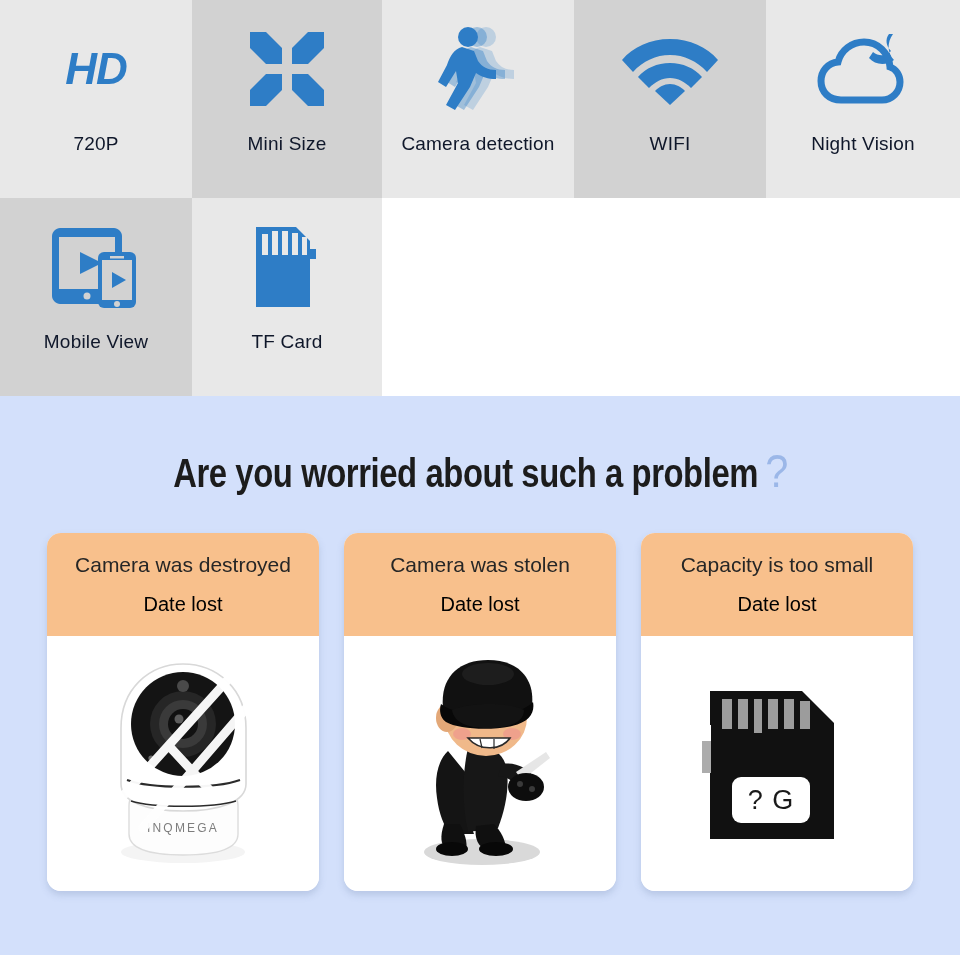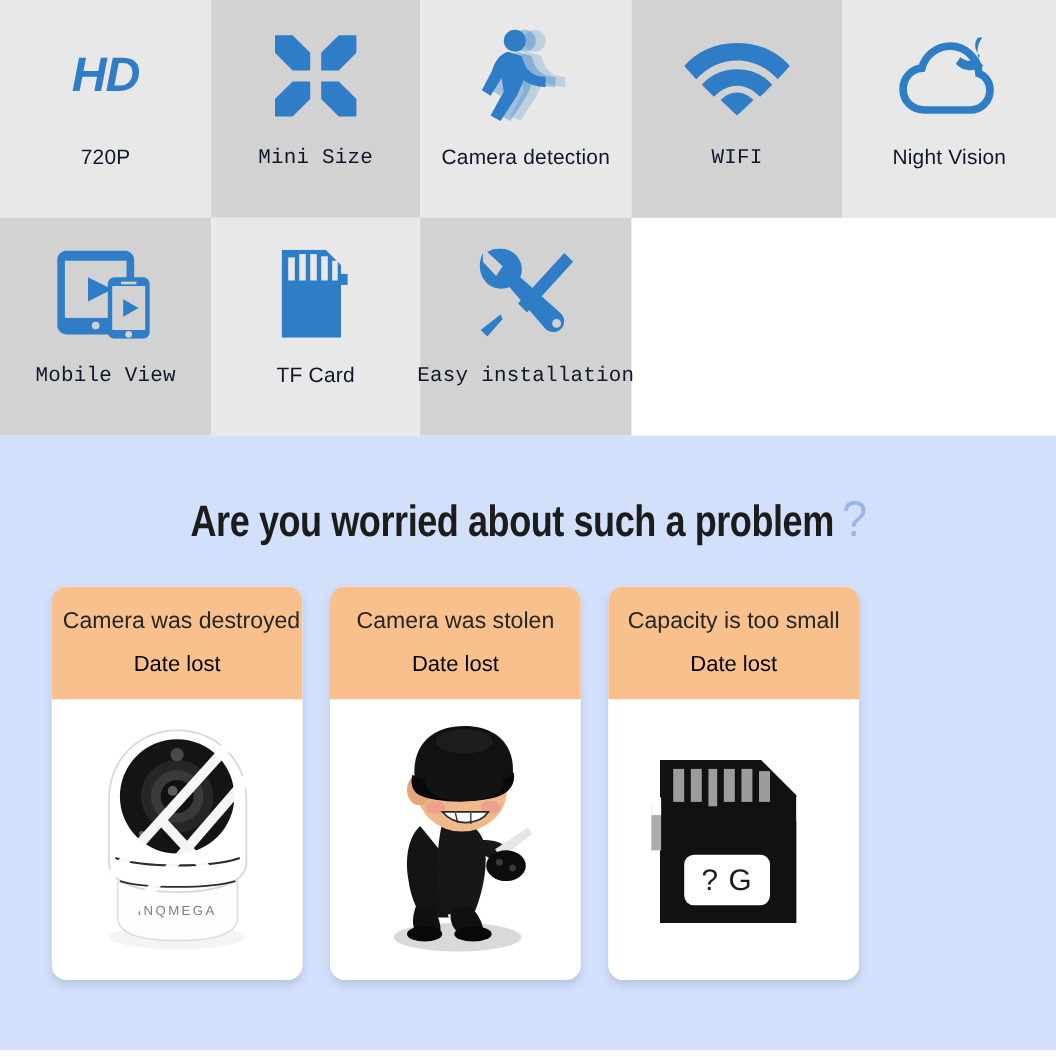--- a/index.html
+++ b/index.html
@@ -21,21 +21,21 @@
     grid-template-rows: 198px 198px;
   }
   .cell {
     display: flex;
     flex-direction: column;
     align-items: center;
     justify-content: flex-start;
     position: relative;
   }
   .cell.light { background: #e8e8e8; }
-  .cell.dark  { background: #d2d2d2; font-family: Liberation Mono, monospace; }
+  .cell.dark  { background: #d2d2d2; }
 
   .cell .icon-wrap {
     height: 130px;
     display: flex;
     align-items: center;
     justify-content: center;
     padding-top: 8px;
   }
   .cell .cell-label {
     font-size: 19px;
@@ -89,21 +89,21 @@
 
   .cards {
     position: absolute;
     top: 533px;
     left: 47px;
     width: 866px;
     display: flex;
     gap: 25px;
   }
   .card {
-    width: 228px;
+    width: 272px;
     border-radius: 14px;
     overflow: hidden;
     box-shadow: 0 4px 7px rgba(120,140,180,0.30);
     background: #ffffff;
   }
   .card-header {
     background: #f8c08c;
     padding: 20px 10px 22px;
     text-align: center;
   }
@@ -240,33 +240,20 @@
             <rect x="16" y="4" width="6" height="24"></rect>
             <rect x="26" y="4" width="6" height="24"></rect>
             <rect x="36" y="6" width="6" height="22"></rect>
             <rect x="46" y="10" width="5" height="18"></rect>
           </g>
         </svg>
       </div>
       <div class="cell-label">TF Card</div>
     </div>
 
-    <div class="cell dark">
-      <div class="icon-wrap">
-        <svg width="86" height="82" viewBox="0 0 86 82">
-          <g fill="#2e7dc6">
-            <path d="M4 4 C-2 16 2 30 13 35 C18 37 24 37 28 35 L60 72 C64 77 71 77 75 73 C79 69 79 62 74 58 L38 26 C40 21 40 15 37 10 C32 0 18 -3 8 3 L22 16 L16 25 L4 12 Z"></path>
-            <path d="M78 4 L86 12 L44 58 L36 50 Z"></path>
-            <path d="M22 64 L8 80 L2 74 L20 60 Z"></path>
-            <circle cx="71" cy="68" r="4" fill="#d2d2d2"></circle>
-          </g>
-        </svg>
-      </div>
-      <div class="cell-label">Easy installation</div>
-    </div>
   </div>
 
   <div class="problem-section"></div>
 
   <div class="headline">
     <span>Are you worried about such a problem</span><span class="qmark">?</span>
   </div>
 
   <div class="cards">
 

